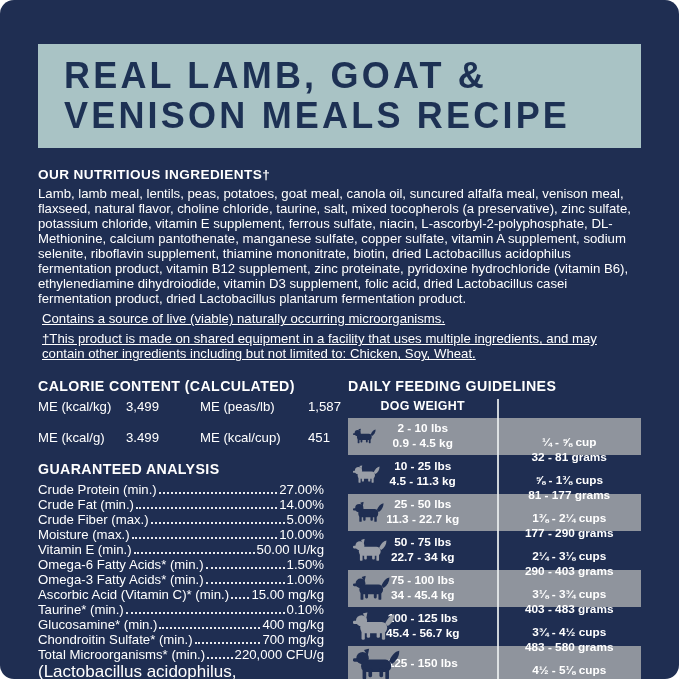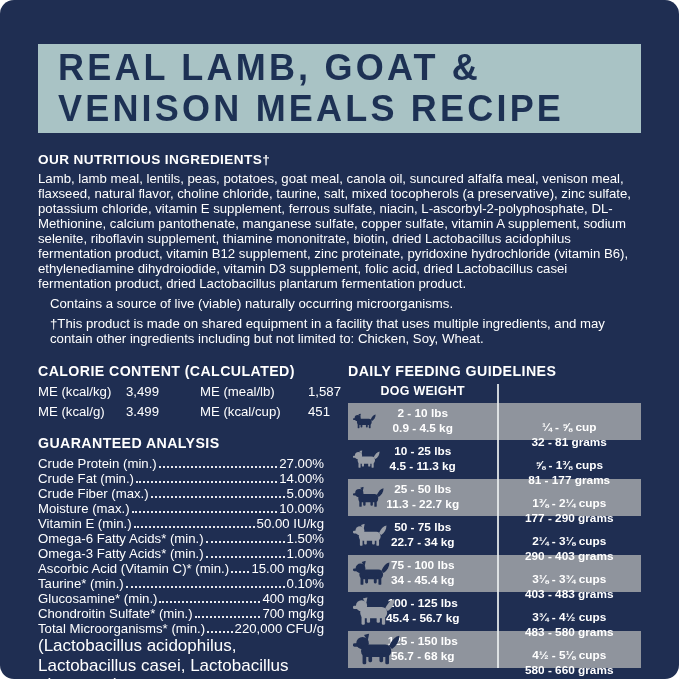--- a/index.html
+++ b/index.html
@@ -1,36 +1,36 @@
 <!DOCTYPE html>
 <html><head>
 <meta charset="utf-8">
 <style>
   html,body{margin:0;padding:0;background:#ffffff;}
   body{width:679px;height:679px;font-family:"Liberation Sans",sans-serif;}
   .label{position:relative;width:679px;height:679px;background:#1f2e52;border-radius:14px;overflow:hidden;color:#fff;box-sizing:border-box;}
 
   
-  .title-box{margin:44px 38px 0;height:89px;background:#a9c3c5;display:flex;flex-direction:column;justify-content:center;padding-left:20px;box-sizing:border-box;}
+  .title-box{margin:44px 38px 0;height:104px;background:#a9c3c5;display:flex;flex-direction:column;justify-content:center;padding-left:26px;box-sizing:border-box;}
   .title-line{color:#1d3154;font-size:36px;font-weight:bold;line-height:1.12;letter-spacing:3.2px;white-space:nowrap;}
 
   
   .content{padding:0 38px;}
   .sec-heading{font-size:13.6px;font-weight:bold;letter-spacing:0.4px;margin:19px 0 4px;}
   .ing-text{font-size:13.2px;line-height:1.14;margin:0;}
-  .para{font-size:13.2px;line-height:1.14;margin:5px 12px 0;}
+  .para{font-size:13.2px;line-height:1.14;margin:5px 4px 0;text-decoration:underline;}
 
   
   .columns{display:flex;margin-top:16px;align-items:flex-start;}
   .left-col{width:286px;flex:none;}
   .right-col{margin-left:24px;flex:1;min-width:0;}
   .col-heading{font-size:14.2px;font-weight:bold;letter-spacing:0.4px;margin:0 0 5px;}
 
   
-  .cal-grid{display:grid;grid-template-columns:88px 74px 108px auto;font-size:13.2px;line-height:1.22;row-gap:4px;}
+  .cal-grid{display:grid;grid-template-columns:88px 74px 108px auto;font-size:13.2px;line-height:1.22;row-gap:15px;}
 
   
   .ga-heading{margin-top:15px;}
   .ga-list{margin-top:2px;}
   .ga-row{display:flex;align-items:baseline;font-size:13.2px;line-height:1.14;}
   .ga-label{white-space:nowrap;}
   .ga-dots{flex:1;border-bottom:2px dotted rgba(255,255,255,0.9);margin:0 2px 3px;min-width:6px;}
   .ga-value{white-space:nowrap;}
   .ga-note{font-size:17px;line-height:1.14;margin:0;}
   .ga-footnote{font-size:13px;font-weight:bold;line-height:1.2;margin:5px 0 0;}
@@ -88,21 +88,21 @@
       <p class="para">†This product is made on shared equipment in a facility that uses multiple ingredients, and may contain other ingredients including but not limited to: Chicken, Soy, Wheat.</p>
     </section>
 
     <div class="columns">
 
       <div class="left-col">
         <h2 class="col-heading">CALORIE CONTENT (CALCULATED)</h2>
         <div class="cal-grid">
           <span>ME (kcal/kg)</span>
           <span>3,499</span>
-          <span>ME (meal/lb)</span>
+          <span>ME (peas/lb)</span>
           <span>1,587</span>
           <span>ME (kcal/g)</span>
           <span>3.499</span>
           <span>ME (kcal/cup)</span>
           <span>451</span>
         </div>
 
         <h2 class="col-heading ga-heading">GUARANTEED ANALYSIS</h2>
         <div class="ga-list">
           <div class="ga-row">
@@ -261,21 +261,20 @@
               <div>483 - 580 grams</div>
             </div>
           </div>
 
           <div class="frow gray">
             <div class="fcell w">
               <svg class="dog dog-7" viewBox="0 0 64 42">
                   <use href="#dog-shape"></use>
                 </svg>
               <div>125 - 150 lbs</div>
-              <div>56.7 - 68 kg</div>
             </div>
             <div class="fcell a">
               <div>4½ - 5⅛ cups</div>
               <div>580 - 660 grams</div>
             </div>
           </div>
 
         </div>
       </div>
 

